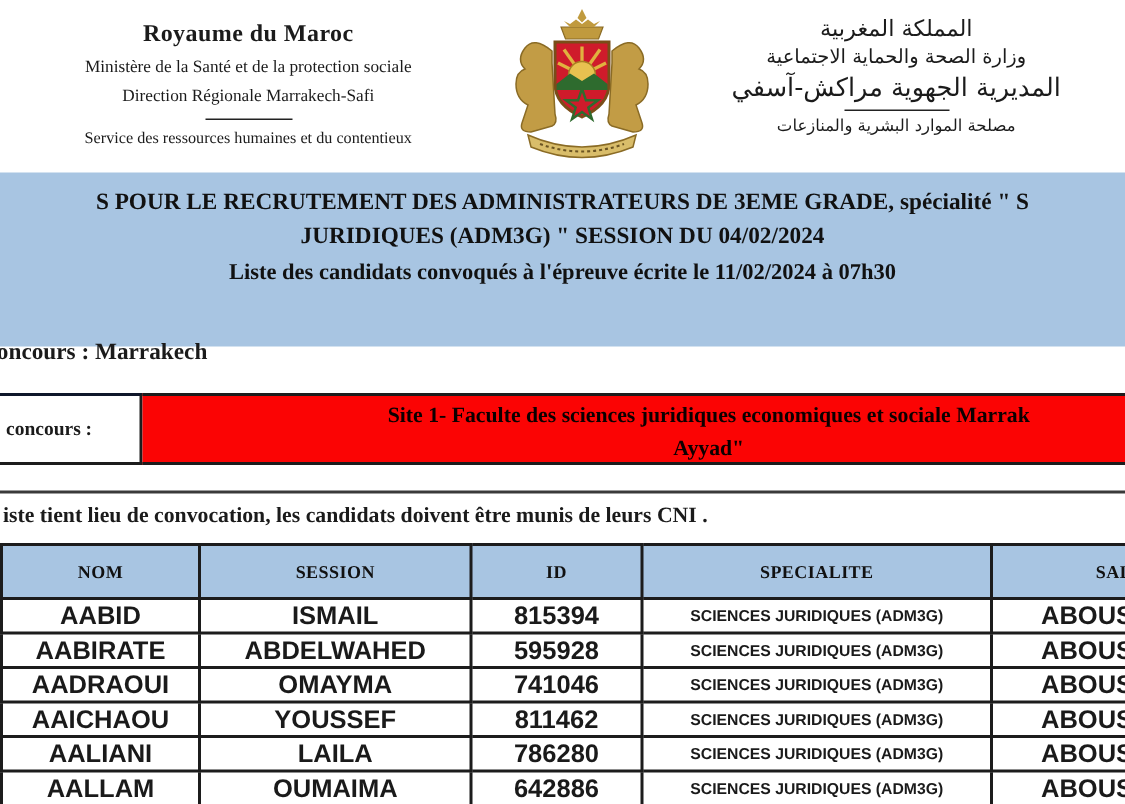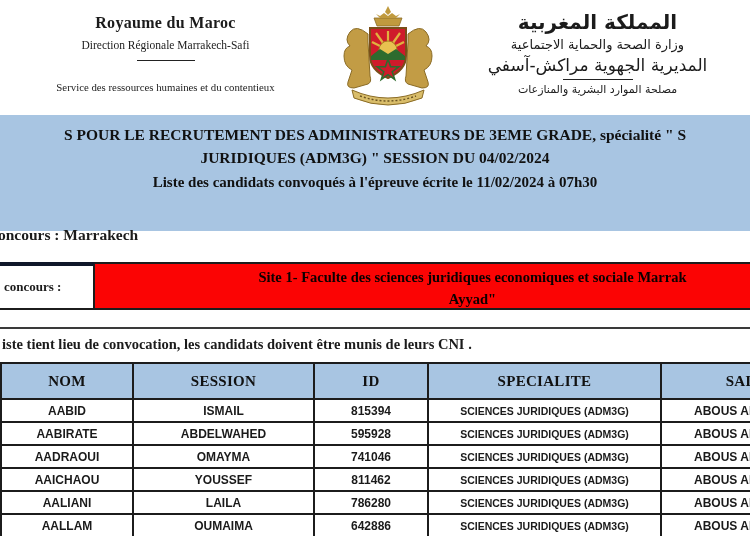--- a/index.html
+++ b/index.html
@@ -7,73 +7,74 @@
     width:750px;height:536px;overflow:hidden;position:relative;
     background:#ffffff;font-family:"Liberation Serif",serif;color:#1b1b1b;
   }
   
   .letterhead{position:absolute;top:0;left:0;width:750px;height:89px;background:#fff;}
   .fr-block{position:absolute;left:8px;top:14px;width:315px;text-align:center;}
   .fr-line1{font-size:16px;font-weight:bold;letter-spacing:.3px;}
   .fr-line2{font-size:11.5px;margin-top:7px;}
   .fr-line3{font-size:11.5px;margin-top:7px;}
   .fr-sep{width:58px;border-top:1.6px solid #222;margin:9px auto 0 auto;}
-  .fr-line4{font-size:10.8px;margin-top:20px;}
+  .fr-line4{font-size:10.8px;margin-top:6px;}
   .emblem{position:absolute;left:330px;top:4px;width:116px;height:104px;}
   .ar-block{position:absolute;left:450px;top:10px;width:295px;text-align:center;direction:rtl;
             font-family:"DejaVu Sans",sans-serif;}
-  .ar-line1{font-size:20px;font-weight:bold;}
+  .ar-line1{font-size:15px;font-weight:normal;}
   .ar-line2{font-size:13px;margin-top:3px;}
   .ar-line3{font-size:17px;margin-top:3px;}
   .ar-sep{width:70px;border-top:1.4px solid #222;margin:4px auto 0 auto;}
   .ar-line4{font-size:11px;margin-top:3px;}
   
   .title-banner{position:absolute;top:115px;left:0;width:750px;height:116px;background:#a8c5e2;overflow:hidden;}
   .title-inner{position:absolute;left:-75px;top:9px;width:900px;text-align:center;}
   .title-line{white-space:nowrap;font-weight:bold;color:#111;}
   .title-line1{font-size:15.5px;line-height:22px;}
   .title-line2{font-size:15.5px;line-height:23px;}
   .title-line3{font-size:15px;line-height:27px;}
   
   .loc-line{position:absolute;top:226px;left:-9px;font-size:15.5px;font-weight:bold;white-space:nowrap;}
   
   .site-row{position:absolute;top:262px;left:0;width:850px;height:48px;}
   .site-label-cell{position:absolute;left:0;top:0;width:95px;height:48px;background:#fff;
-     border-top:4px solid #0f172a;border-bottom:2px solid #1c1c1c;border-right:2px solid #1c1c1c;
+     border-top:2px solid #0f172a;border-bottom:2px solid #1c1c1c;border-right:2px solid #1c1c1c;
      box-sizing:border-box;display:flex;align-items:center;}
   .site-label{font-size:13px;font-weight:bold;padding-left:4px;white-space:nowrap;}
   .site-value-cell{position:absolute;left:95px;top:0;width:755px;height:48px;background:#fb0404;
      border-top:2px solid #1c1c1c;border-bottom:2px solid #1c1c1c;box-sizing:border-box;
      text-align:center;overflow:hidden;}
   .site-value-line{font-size:14.5px;font-weight:bold;color:#0c0000;white-space:nowrap;line-height:22px;}
   .site-value-line1{margin-top:2px;}
   
   .mid-rule{position:absolute;top:327px;left:0;width:750px;border-top:2px solid #3a3a3a;}
   .notice{position:absolute;top:336px;left:2px;font-size:14.5px;font-weight:bold;white-space:nowrap;}
   
   .table-wrap{position:absolute;top:362px;left:0;width:840px;}
   table.cand{border-collapse:collapse;table-layout:fixed;width:840px;}
   table.cand th{
     background:#a8c5e2;border:2px solid #1c1c1c;height:36px;
-    font-family:"Liberation Serif",serif;font-size:15px;font-weight:bold;color:#111;
+    font-family:"Liberation Serif",serif;font-size:12px;font-weight:bold;color:#111;
     letter-spacing:.3px;padding:0;text-align:center;box-sizing:border-box;}
   table.cand td{
     border:2px solid #1c1c1c;height:23px;padding:0;box-sizing:border-box;
-    font-family:"Liberation Sans",sans-serif;font-size:12px;font-weight:600;color:#1a1a1a;
+    font-family:"Liberation Sans",sans-serif;font-size:17px;font-weight:600;color:#1a1a1a;
     text-align:center;white-space:nowrap;overflow:visible;}
   table.cand td.col-4{text-align:left;padding-left:32px;}
   table.cand td.col-3{font-size:10.5px;}
 </style>
 </head>
 <body>
 
 <div class="letterhead">
 
   <div class="fr-block">
     <div class="fr-line1">Royaume du Maroc</div>
+    <div class="fr-line2">Ministère de la Santé et de la protection sociale</div>
     <div class="fr-line3">Direction Régionale Marrakech-Safi</div>
     <div class="fr-sep"></div>
     <div class="fr-line4">Service des ressources humaines et du contentieux</div>
   </div>
 
   <div class="emblem">
     <svg width="116" height="104" viewBox="0 0 116 104">
 
       <path d="M58 2 l3 6 -3 3 -3 -3 z" fill="#c09a3e"></path>
       <path d="M44 14 h28 l-3 8 h-22 z" fill="#c09a3e" stroke="#8a6b25" stroke-width="0.8"></path>

